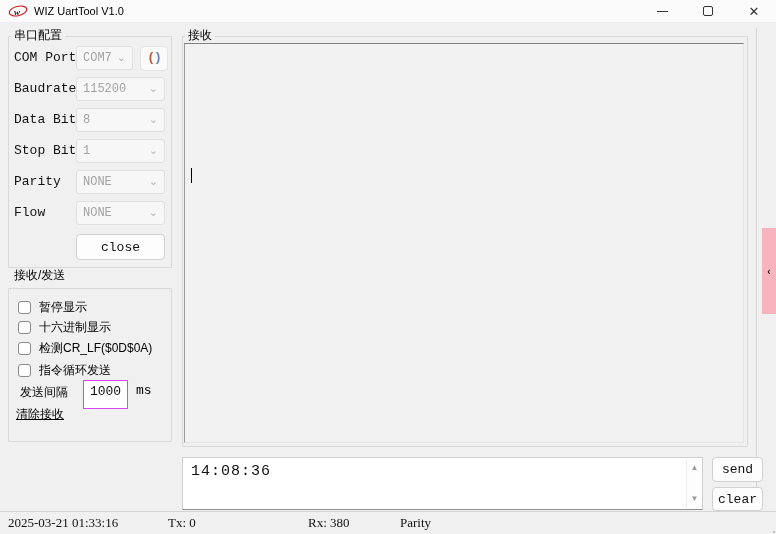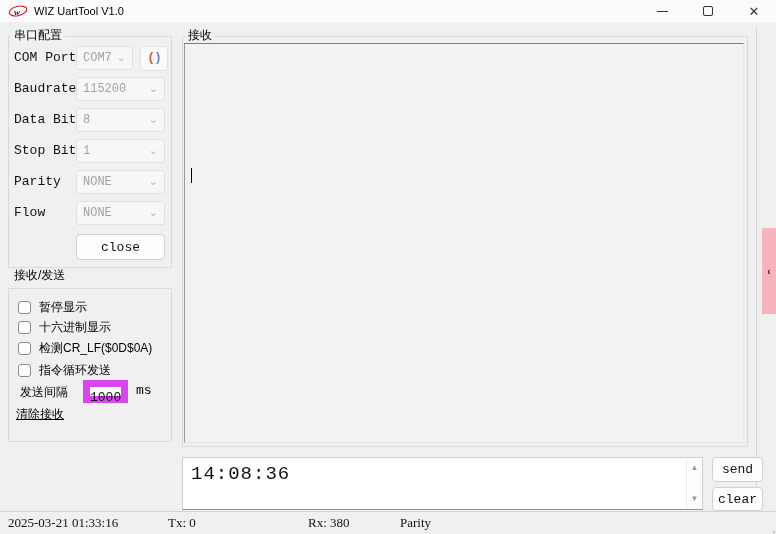--- a/index.html
+++ b/index.html
@@ -47,22 +47,22 @@
   .push-btn { position:absolute; background:#fdfdfd; border:1px solid #d0d0d0; border-radius:4px;
               font-family:"Liberation Mono", monospace; font-size:13px; color:#111;
               display:flex; align-items:center; justify-content:center; }
   .btn-closeport { left:76px; top:234px; width:89px; height:26px; }
 
   
   .cb-row { position:absolute; left:18px; height:16px; display:flex; align-items:center; }
   .cb-box { width:13px; height:13px; background:#fff; border:1px solid #8a8a8a; border-radius:3px; flex:none; }
   .cb-text { margin-left:8px; font-size:12px; color:#000; white-space:nowrap; }
   .interval-label { position:absolute; left:20px; top:384px; font-size:12px;text-align:center; }
-  .interval-input { position:absolute; left:83px; top:380px; width:45px; height:23px; background:#fff;
-                    border:7px solid #d946ef; font-family:"Liberation Mono", monospace; font-size:13px;
+  .interval-input { position:absolute; left:83px; top:380px; width:45px; height:29px; background:#fff;
+                    border:1px solid #d946ef; font-family:"Liberation Mono", monospace; font-size:13px;
                     text-align:center; line-height:21px; color:#111; }
   .interval-unit { position:absolute; left:136px; top:383px; font-family:"Liberation Mono", monospace; font-size:13px; }
   .clear-rx-link { position:absolute; left:16px; top:406px; font-size:12px; color:#000; text-decoration:underline; }
 
   
   .recv-area { position:absolute; left:184px; top:43px; width:560px; height:400px; background:#f2f2f2;
                border:1px solid; border-color:#7f7f7f #e6e6e6 #e6e6e6 #9a9a9a; }
   .recv-text { position:absolute; left:4px; top:5px; font-family:"Liberation Mono", monospace;
                font-size:13px; line-height:17px; color:#000; white-space:pre; }
   .caret { position:absolute; left:6px; top:124px; width:1px; height:15px; background:#000; }
@@ -70,21 +70,21 @@
   
   .splitter { position:absolute; left:756px; top:28px; width:1px; height:483px; background:#d6d6d6; }
   .side-tab { position:absolute; left:762px; top:228px; width:14px; height:86px; background:#f8b4be;
               display:flex; align-items:center; justify-content:center; }
   .side-tab .chev-left { font-size:10px; color:#222; font-weight:bold; }
 
   
   .send-input { position:absolute; left:182px; top:457px; width:521px; height:53px; background:#fff;
                 border:1px solid #cfcfcf; border-bottom-color:#8f8f8f; }
   .send-value { position:absolute; left:8px; top:5px; font-family:"Liberation Mono", monospace;
-                font-size:19px; color:#111; letter-spacing:1px; }
+                font-size:15px; color:#111; letter-spacing:1px; }
   .send-scrollbar { position:absolute; right:1px; top:1px; width:15px; height:49px; background:#fdfdfd;
                     border-left:1px solid #ececec; }
   .sb-arrow { position:absolute; left:0; width:15px; height:14px; text-align:center; font-size:8px;
               color:#9a9a9a; line-height:14px; }
   .sb-up { top:2px; } .sb-down { bottom:2px; }
   .btn-send  { left:712px; top:457px; width:51px; height:25px; }
   .btn-clear { left:712px; top:487px; width:51px; height:24px; }
 
   
   .statusbar { position:absolute; left:0; top:511px; width:776px; height:23px; background:#f0f0f0;

